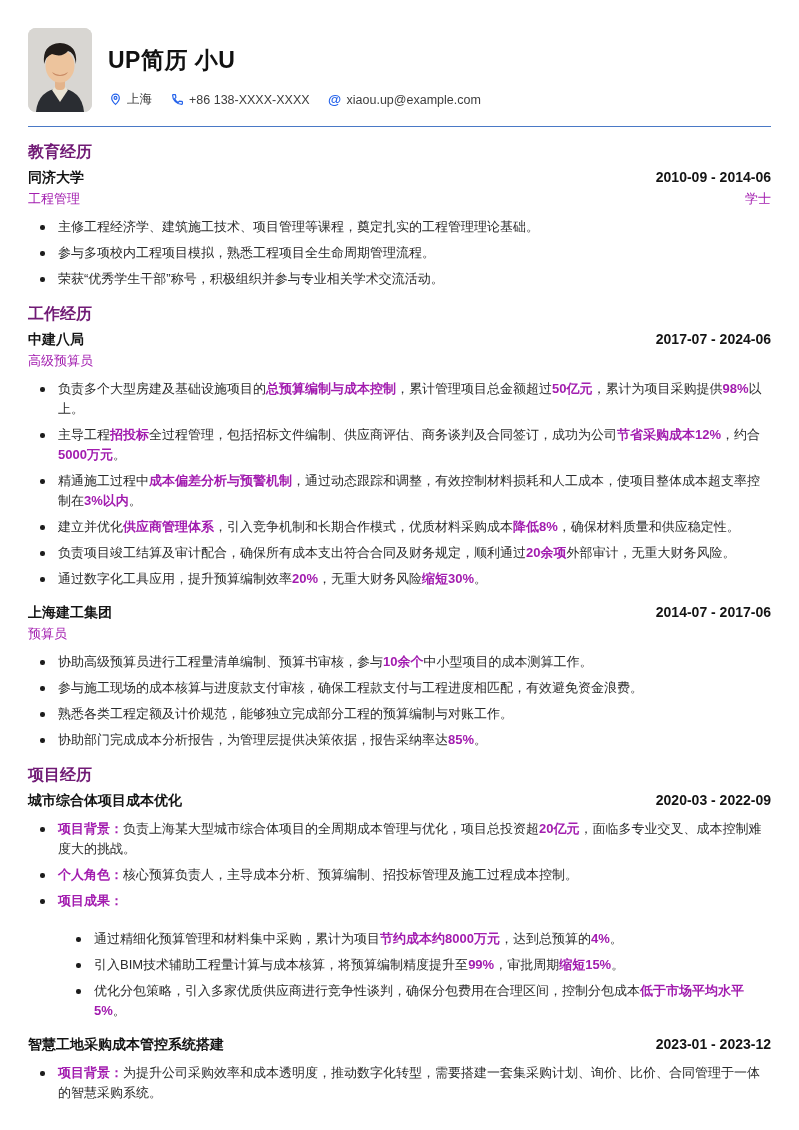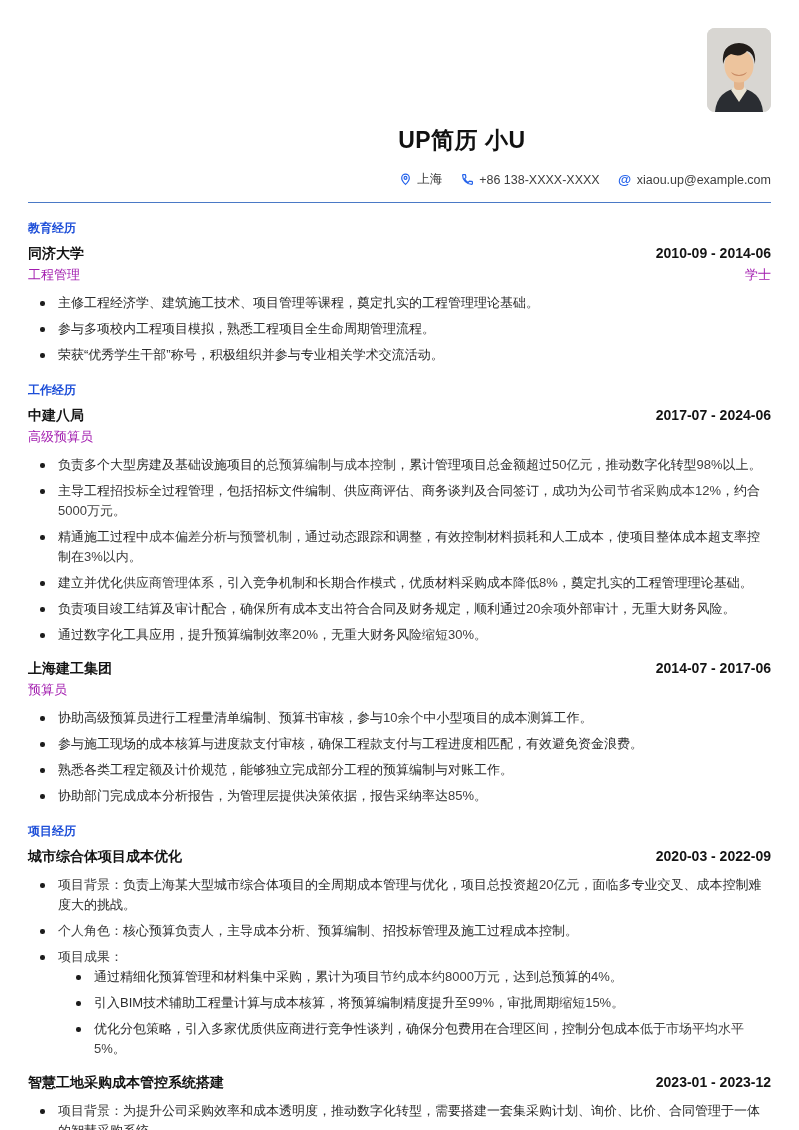--- a/index.html
+++ b/index.html
@@ -3,43 +3,43 @@
 <meta charset="utf-8">
 <style>
   html,body{margin:0;padding:0;background:#ffffff;}
   .page{
     width:799px;height:1130px;box-sizing:border-box;
     padding:28px 28px 0 28px;
     font-family:"Liberation Sans","DejaVu Sans",sans-serif;
     color:#2b2b2b;overflow:hidden;background:#fff;
   }
   
-  .hdr{display:flex;align-items:flex-end;flex-direction:column;}
+  .hdr{display:flex;gap:16px;align-items:center;}
   .photo{width:64px;height:84px;border-radius:8px;overflow:hidden;flex:0 0 auto;background:#d8d6d2;}
   .hdr-right{padding-top:13px;}
   .name{font-size:23px;font-weight:bold;color:#111;margin:0 0 15px 0;letter-spacing:.5px;}
   .contacts{display:flex;align-items:center;gap:18px;font-size:12.5px;color:#3d3d3d;}
   .contact{display:flex;align-items:center;gap:5px;}
   .cicon{display:inline-flex;align-items:center;justify-content:center;width:14px;height:14px;color:#2563eb;}
   .cicon svg{width:13px;height:13px;display:block;}
   .at{font-size:13.5px;font-weight:600;color:#2563eb;line-height:1;}
   .divider{border:none;border-top:1.5px solid #4a79c6;margin:14px 0 0 0;}
   
   .section{margin-top:15px;}
-  .section-title{color:#1d4ed8;font-weight:bold;font-size:12px;line-height:20px;}
+  .section-title{color:#701a75;font-weight:bold;font-size:16px;line-height:20px;}
   .entry{margin-top:6px;}
   .entry + .entry{margin-top:14px;}
   .entry-head{display:flex;justify-content:space-between;align-items:flex-start;font-size:14px;font-weight:bold;color:#141414;line-height:19px;}
   .entry-sub{display:flex;justify-content:space-between;font-size:13px;color:#a21caf;line-height:18px;margin-top:3px;}
   ul.bullets{list-style:none;margin:9px 0 0 0;padding:0;}
   ul.bullets li{position:relative;padding-left:30px;margin-bottom:6px;font-size:13px;line-height:20px;color:#2b2b2b;}
   ul.bullets li::before{content:'';position:absolute;left:12px;top:8px;width:4.5px;height:4.5px;border-radius:50%;background:#1c1c1c;}
-  ul.bullets ul.nested{margin:0 0 0 6px;padding:0;}
+  ul.bullets ul.nested{margin:18px 0 0 6px;padding:0;}
   ul.bullets ul.nested li{margin-bottom:6px;}
-  .b{font-weight:normal;color:#404040;}
+  .b{font-weight:bold;color:#a21caf;}
 </style>
 </head>
 <body>
 
 <div class="page">
 
   <header class="hdr">
     <div class="photo">
       <svg viewBox="0 0 64 84" width="64" height="84" aria-hidden="true">
         <rect width="64" height="84" fill="#d8d6d2"></rect>
@@ -105,24 +105,24 @@
         <div class="entry">
           <div class="entry-head">
             <span>中建八局</span>
             <span>2017-07 - 2024-06</span>
           </div>
           <div class="entry-sub">
             <span>高级预算员</span>
             <span></span>
           </div>
           <ul class="bullets">
-            <li><span>负责多个大型房建及基础设施项目的</span><span class="b">总预算编制与成本控制</span><span>，累计管理项目总金额超过</span><span class="b">50亿元</span><span>，推动数字化转型</span><span class="b">98%</span><span>以上。</span></li>
+            <li><span>负责多个大型房建及基础设施项目的</span><span class="b">总预算编制与成本控制</span><span>，累计管理项目总金额超过</span><span class="b">50亿元</span><span>，累计为项目采购提供</span><span class="b">98%</span><span>以上。</span></li>
             <li><span>主导工程</span><span class="b">招投标</span><span>全过程管理，包括招标文件编制、供应商评估、商务谈判及合同签订，成功为公司</span><span class="b">节省采购成本12%</span><span>，约合</span><span class="b">5000万元</span><span>。</span></li>
             <li><span>精通施工过程中</span><span class="b">成本偏差分析与预警机制</span><span>，通过动态跟踪和调整，有效控制材料损耗和人工成本，使项目整体成本超支率控制在</span><span class="b">3%以内</span><span>。</span></li>
-            <li><span>建立并优化</span><span class="b">供应商管理体系</span><span>，引入竞争机制和长期合作模式，优质材料采购成本</span><span class="b">降低8%</span><span>，奠定扎实的工程管理理论基础。</span></li>
+            <li><span>建立并优化</span><span class="b">供应商管理体系</span><span>，引入竞争机制和长期合作模式，优质材料采购成本</span><span class="b">降低8%</span><span>，确保材料质量和供应稳定性。</span></li>
             <li><span>负责项目竣工结算及审计配合，确保所有成本支出符合合同及财务规定，顺利通过</span><span class="b">20余项</span><span>外部审计，无重大财务风险。</span></li>
             <li><span>通过数字化工具应用，提升预算编制效率</span><span class="b">20%</span><span>，无重大财务风险</span><span class="b">缩短30%</span><span>。</span></li>
           </ul>
         </div>
         <div class="entry">
           <div class="entry-head">
             <span>上海建工集团</span>
             <span>2014-07 - 2017-06</span>
           </div>
           <div class="entry-sub">

